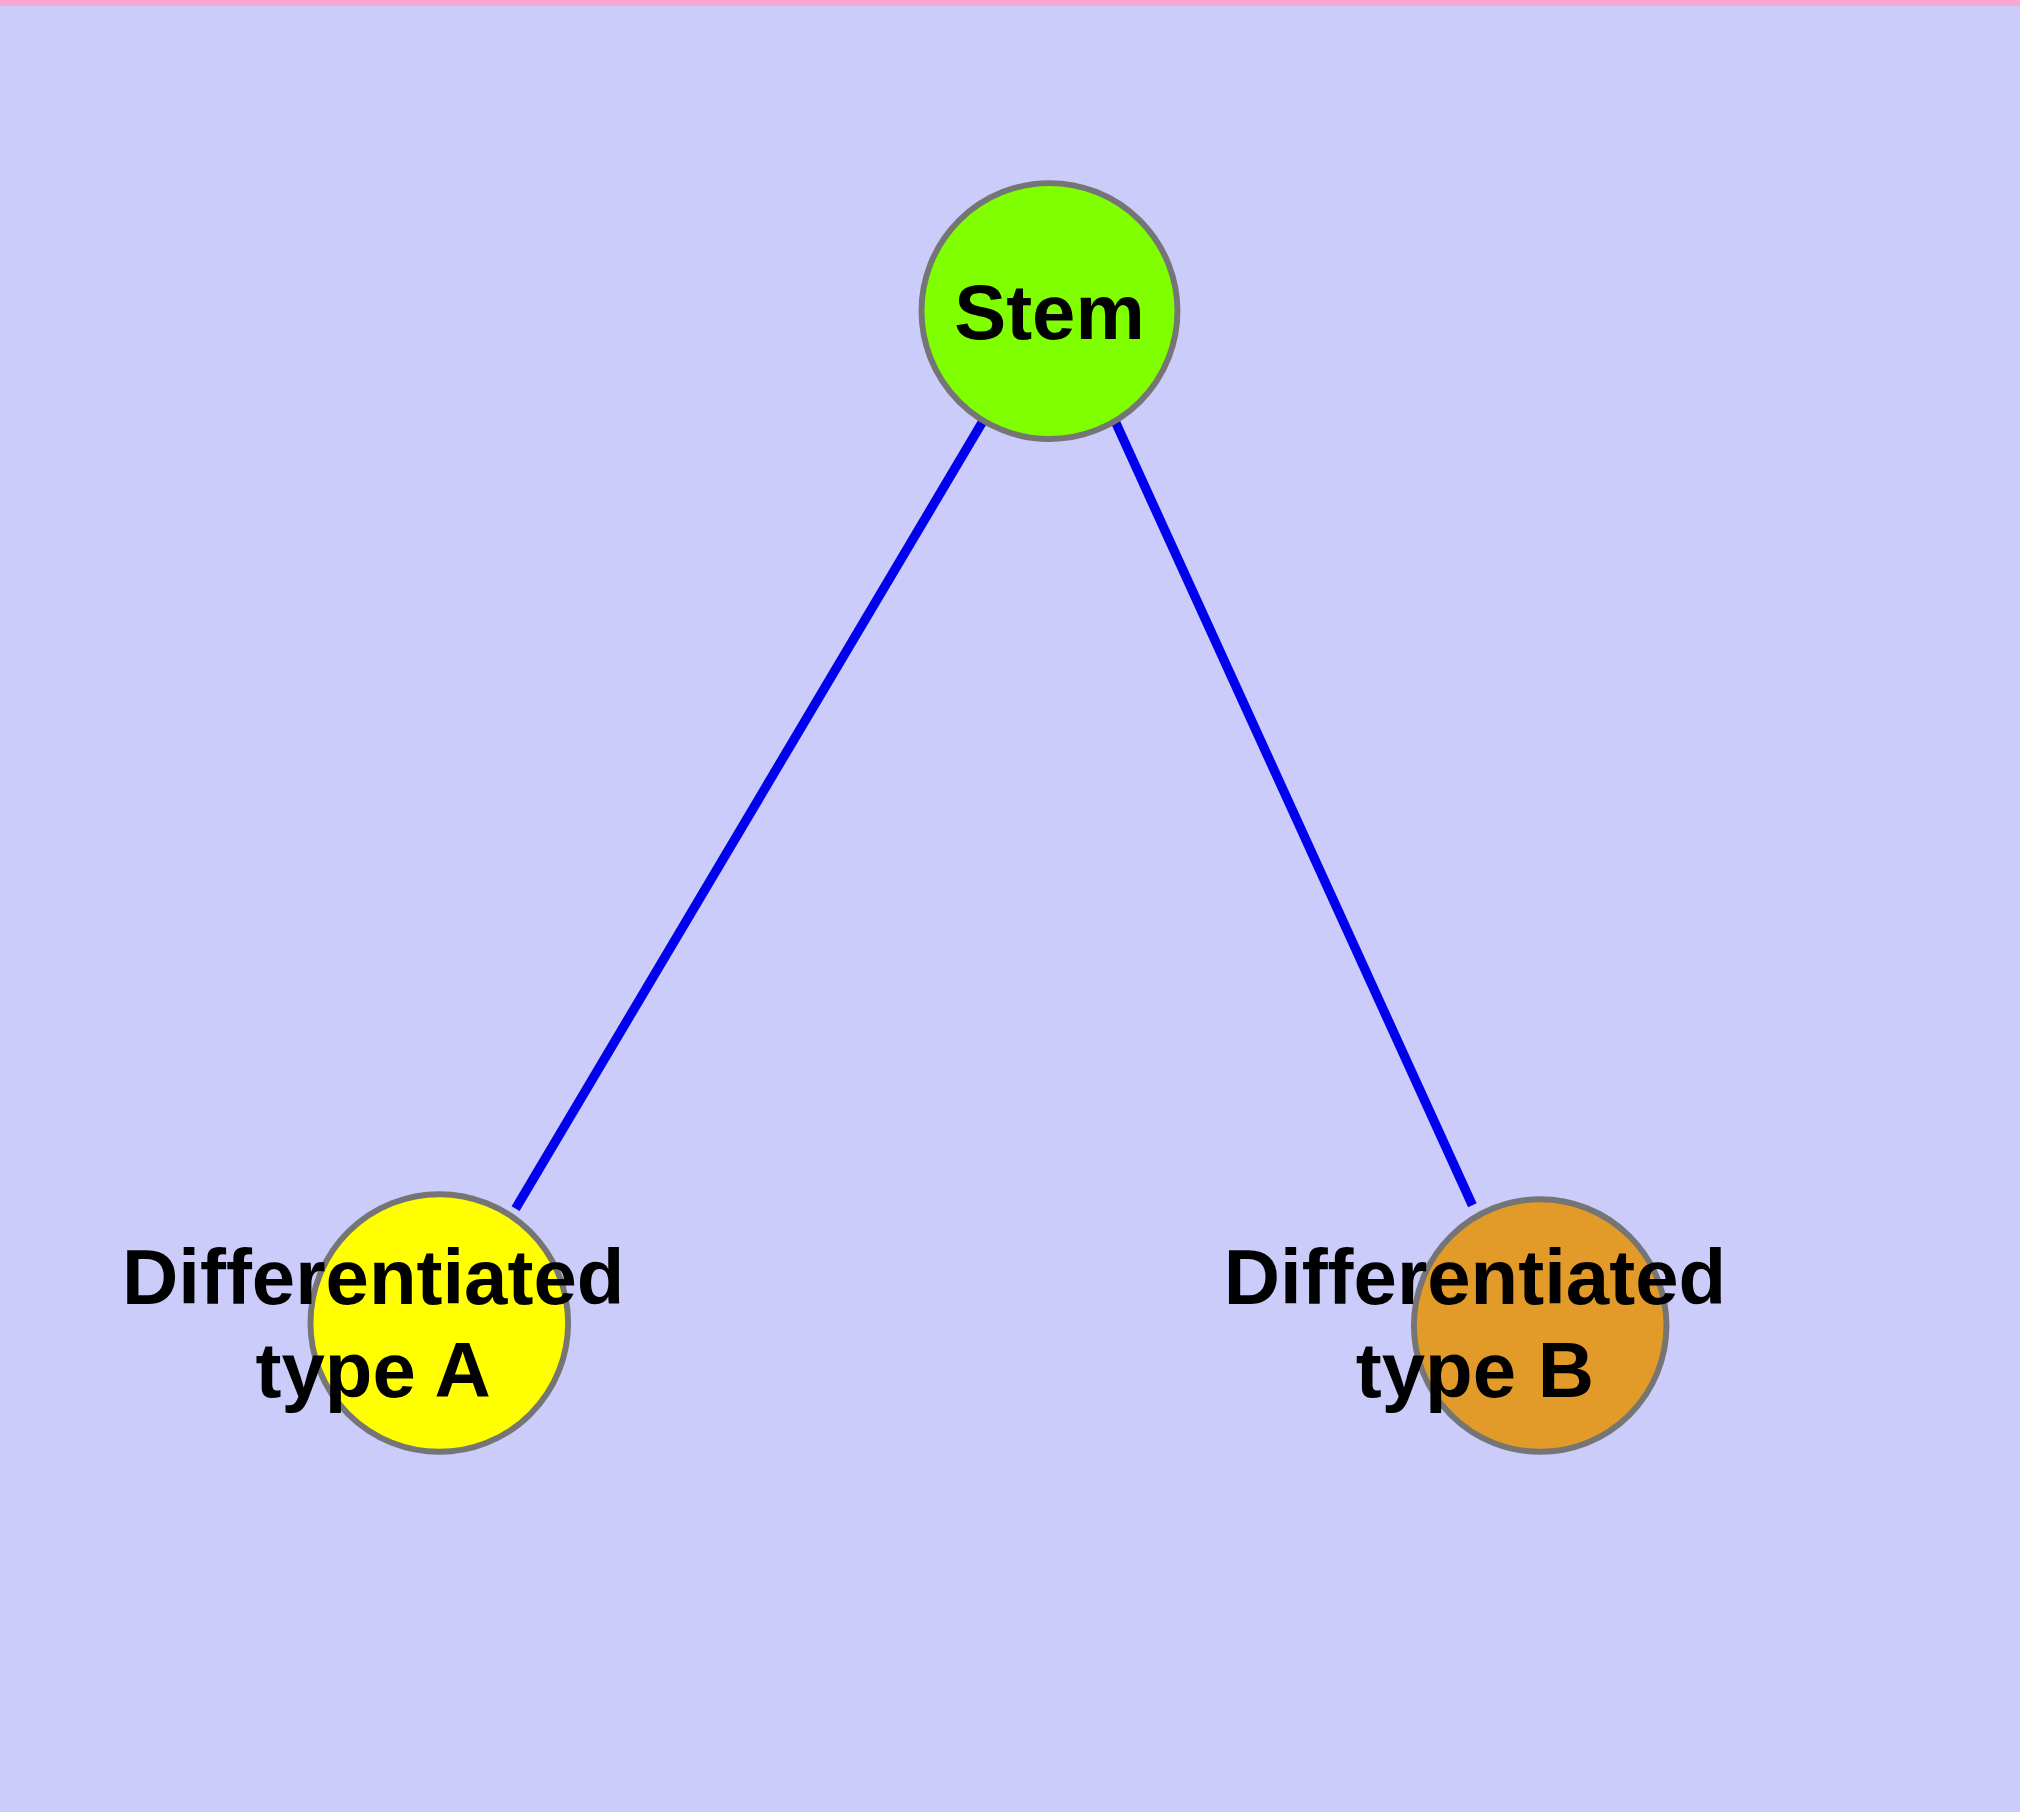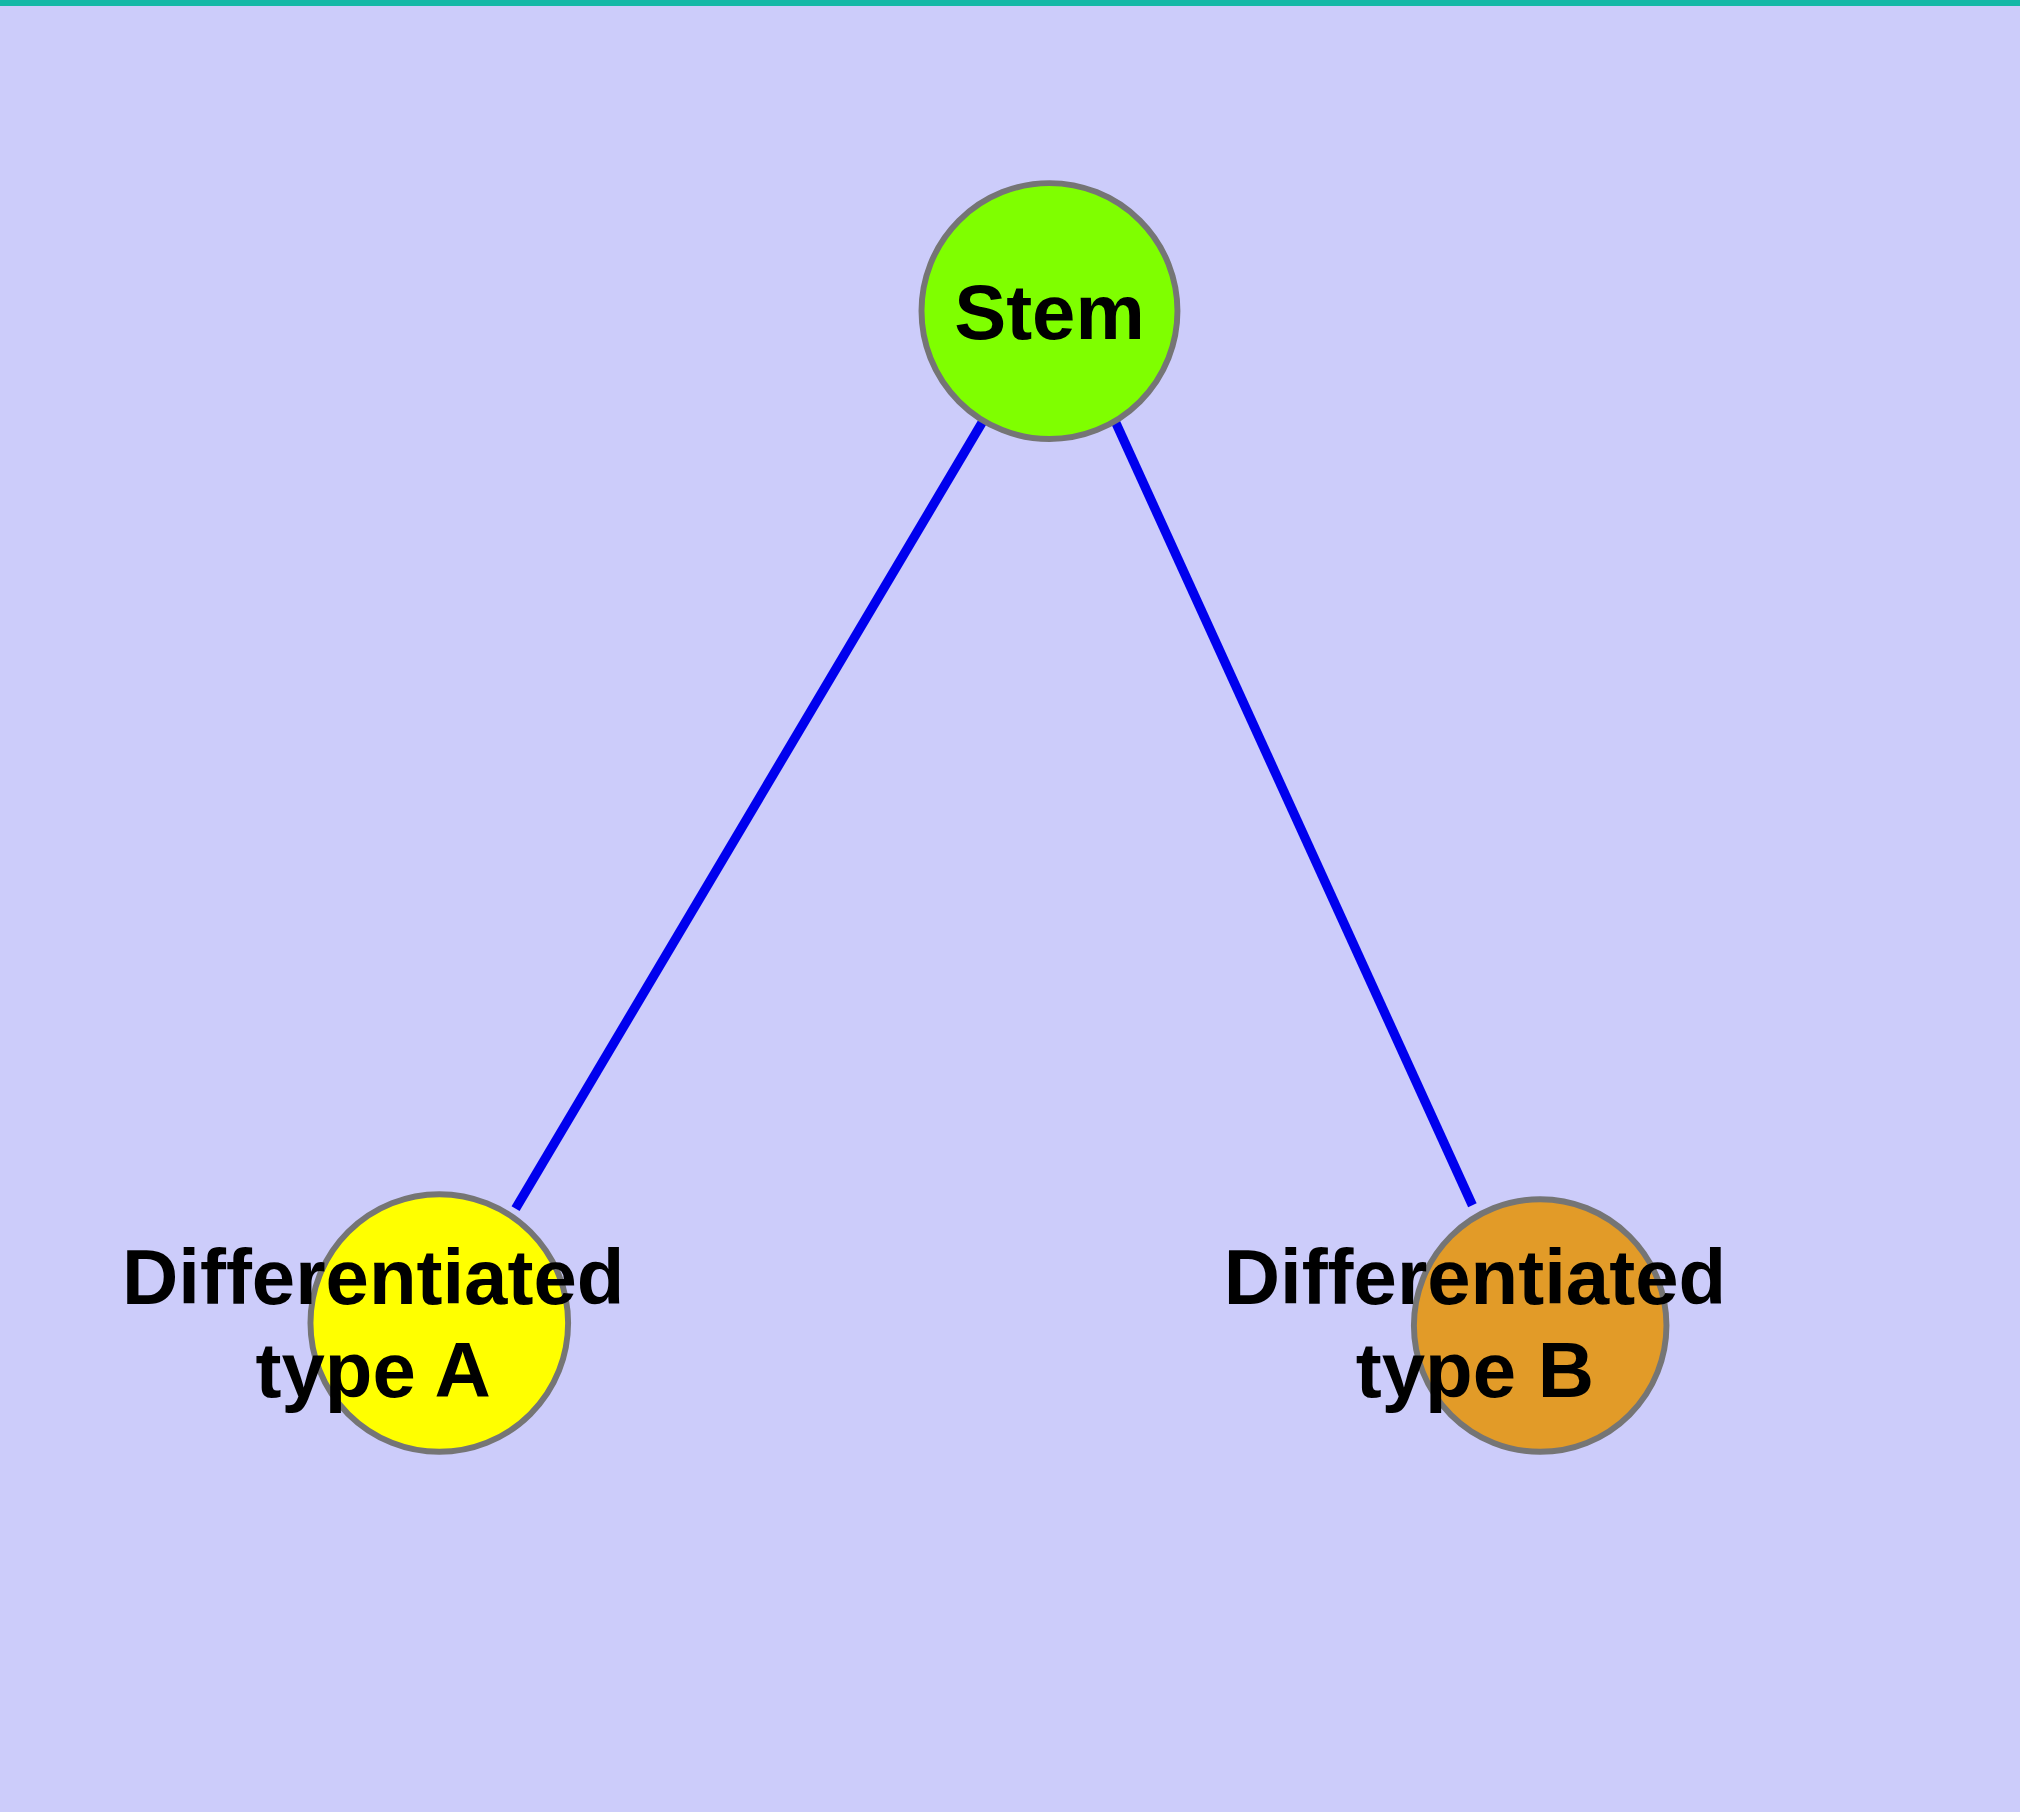--- a/index.html
+++ b/index.html
@@ -51,21 +51,21 @@
     text-anchor: middle;
     paint-order: normal;
   }
   .node-label-single {
     font-size: 92px;
   }
 </style>
 </head>
 <body>
 
-<div id="canvas" style="background: #14b8a6;">
+<div id="canvas" style="background: #f9a8d4;">
   <div id="plot-area" style="background: rgb(204, 204, 250);">
     <svg id="graph-svg" viewBox="0 0 2384 2131" xmlns="http://www.w3.org/2000/svg">
 
       <g>
         <line class="edge-line" x1="1160" y1="489" x2="608" y2="1419" stroke="#0000ee" stroke-width="11"></line>
         <line class="edge-line" x1="1315" y1="489" x2="1737" y2="1415" stroke="#0000ee" stroke-width="11"></line>
       </g>
 
       <g>
 

